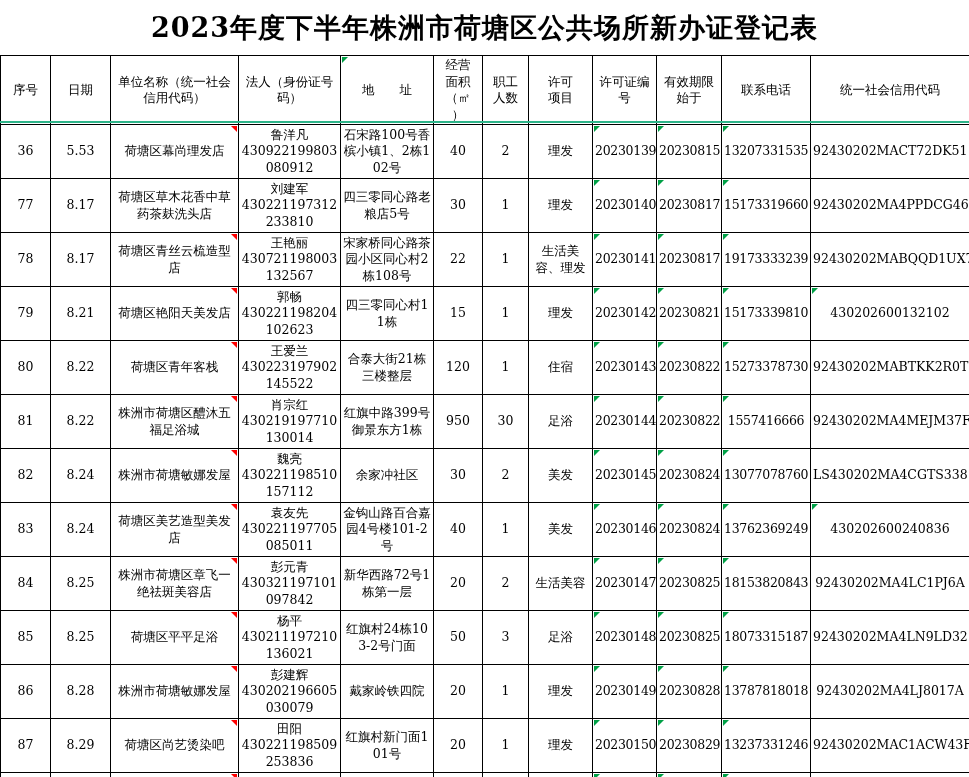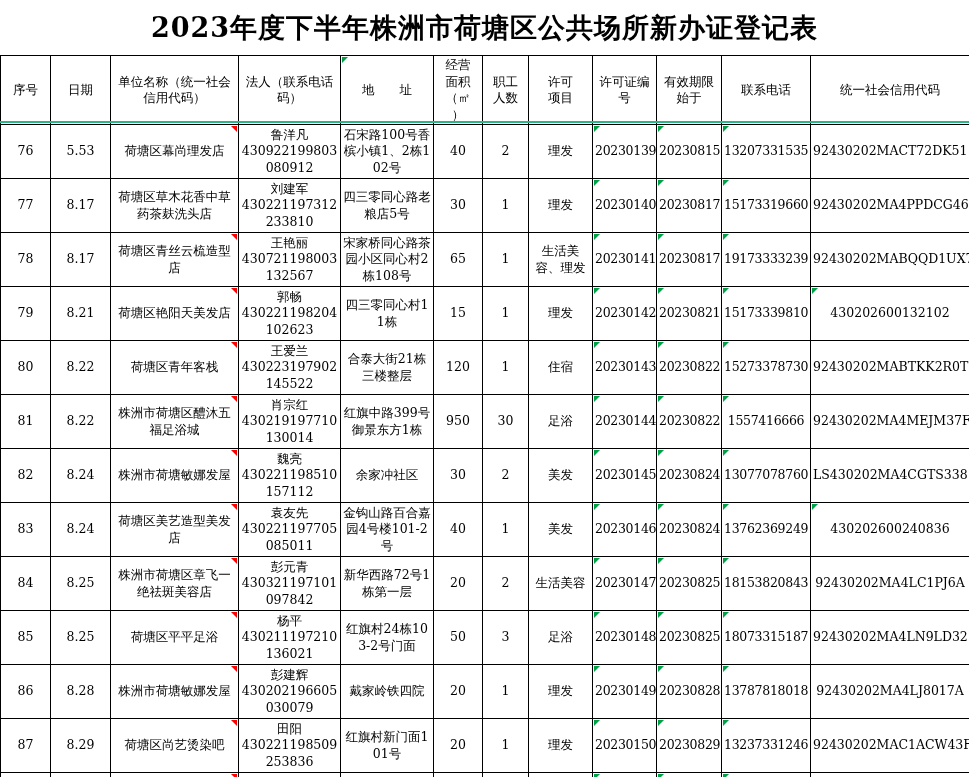--- a/index.html
+++ b/index.html
@@ -65,42 +65,42 @@
       <col style="width:65px">
         <col style="width:89px">
         <col style="width:159px">
     </colgroup>
     <thead>
       <tr>
         <th><span class="h">序号</span></th>
         <th><span class="h">日期</span></th>
         <th><span class="h">单位名称（统一社会
 信用代码）</span></th>
-        <th><span class="h">法人（联系电话
+        <th><span class="h">法人（身份证号
 码）</span></th>
         <th><i class="tri-green"></i><span class="h">地　　址</span></th>
         <th><span class="h">经营
 面积
 （㎡
 ）</span></th>
         <th><span class="h">职工
 人数</span></th>
         <th><span class="h">许可
 项目</span></th>
         <th><span class="h">许可证编
 号</span></th>
         <th><span class="h">有效期限
 始于</span></th>
         <th><span class="h">联系电话</span></th>
         <th><span class="h">统一社会信用代码</span></th>
       </tr>
     </thead>
     <tbody id="tbody">
         <tr class="data-row">
-          <td class="c0"><span>76</span></td>
+          <td class="c0"><span>36</span></td>
           <td class="c1"><span>5.53</span></td>
           <td class="c2"><i class="tri-red"></i><span>荷塘区幕尚理发店</span></td>
           <td class="c3"><span>鲁洋凡
 430922199803080912</span></td>
           <td class="c4"><span>石宋路100号香槟小镇1、2栋102号</span></td>
           <td class="c5"><span>40</span></td>
           <td class="c6"><span>2</span></td>
           <td class="c7"><span>理发</span></td>
           <td class="c8"><i class="tri-green"></i><span>20230139</span></td>
           <td class="c9"><i class="tri-green"></i><span>20230815</span></td>
@@ -122,21 +122,21 @@
           <td class="c10"><i class="tri-green"></i><span>15173319660</span></td>
           <td class="c11"><span>92430202MA4PPDCG46D</span></td>
         </tr>
         <tr class="data-row">
           <td class="c0"><span>78</span></td>
           <td class="c1"><span>8.17</span></td>
           <td class="c2"><i class="tri-red"></i><span>荷塘区青丝云梳造型店</span></td>
           <td class="c3"><span>王艳丽
 430721198003132567</span></td>
           <td class="c4"><span>宋家桥同心路茶园小区同心村2栋108号</span></td>
-          <td class="c5"><span>65</span></td>
+          <td class="c5"><span>22</span></td>
           <td class="c6"><span>1</span></td>
           <td class="c7"><span>生活美容、理发</span></td>
           <td class="c8"><i class="tri-green"></i><span>20230141</span></td>
           <td class="c9"><i class="tri-green"></i><span>20230817</span></td>
           <td class="c10"><i class="tri-green"></i><span>19173333239</span></td>
           <td class="c11"><span>92430202MABQQD1UX7</span></td>
         </tr>
         <tr class="data-row">
           <td class="c0"><span>79</span></td>
           <td class="c1"><span>8.21</span></td>

